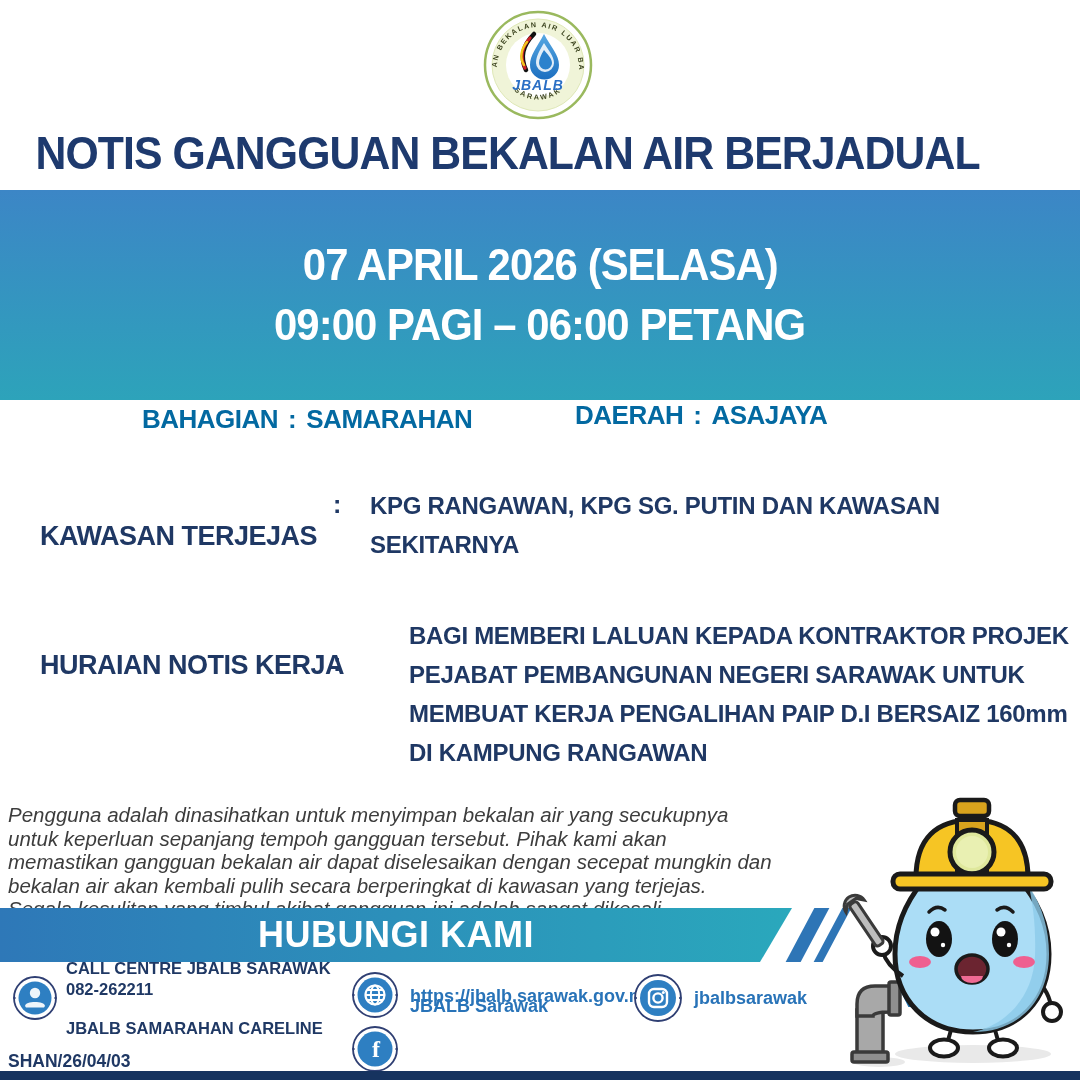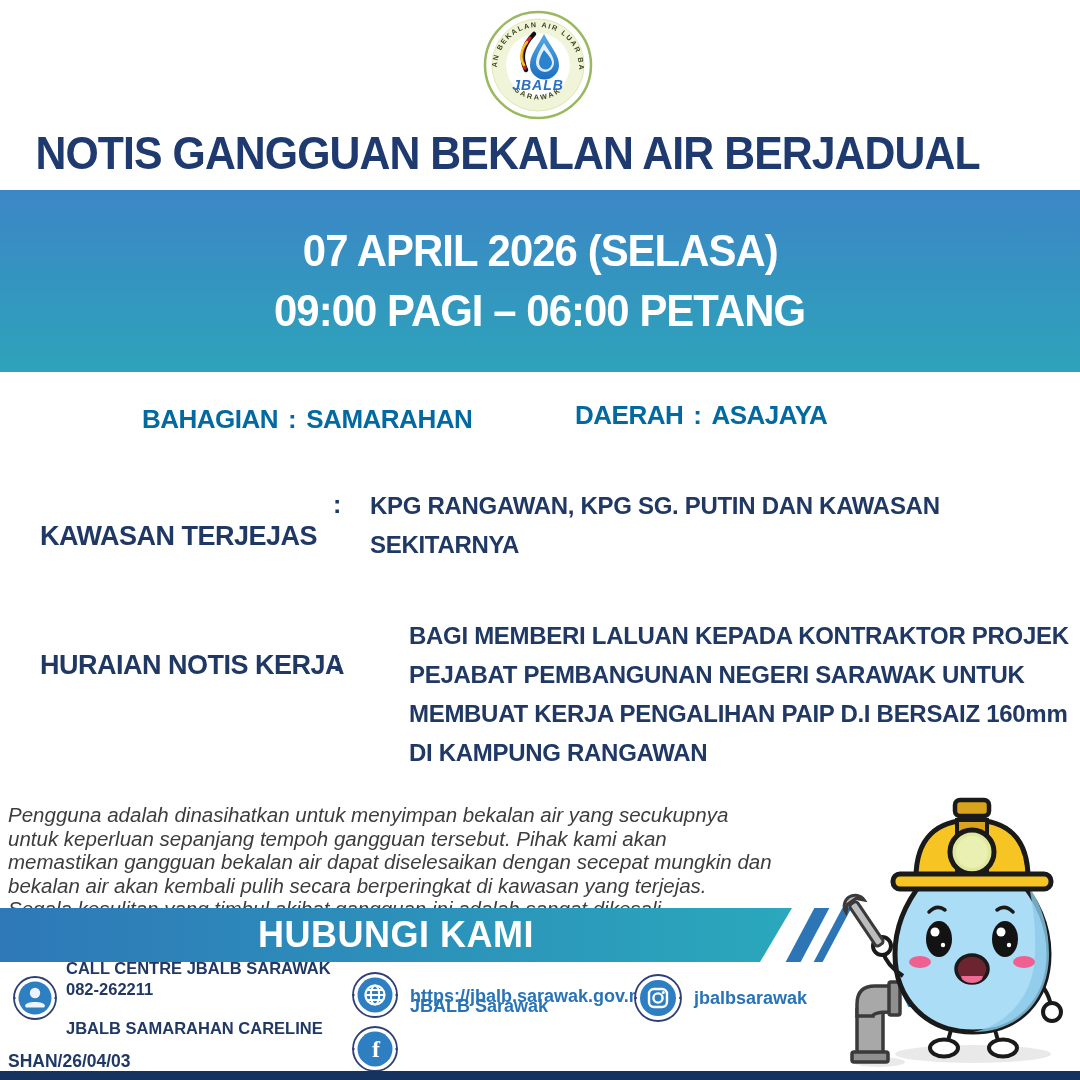--- a/index.html
+++ b/index.html
@@ -12,21 +12,21 @@
   .logo { position:absolute; left:482px; top:10px; width:112px; height:110px; }
   
   .title {
     position:absolute; top:126px; left:0; width:940px; text-align:center;
     color:#1e3a6e; font-weight:bold; font-size:46px; letter-spacing:-1px;
     white-space:nowrap;
   }
   .title > span { display:inline-block; transform:scaleX(0.93); transform-origin:center; }
   
   .banner {
-    position:absolute; top:190px; left:0; width:1080px; height:182px;
+    position:absolute; top:190px; left:0; width:1080px; height:210px;
     background:linear-gradient(180deg,#3c86c6 0%, #2da3ba 100%);
     display:flex; flex-direction:column; align-items:center; justify-content:center;
     color:#ffffff; font-weight:bold; font-size:45px; line-height:60px; letter-spacing:-1px;
   }
   .banner .bline { display:inline-block; transform:scaleX(0.93); white-space:nowrap; }
   
   .region { position:absolute; color:#0369a1; font-weight:bold; font-size:26px; white-space:nowrap; letter-spacing:-0.5px; }
   #bahagian { left:142px; top:404px; }
   #daerah   { left:575px; top:400px; }
   .region .sep { padding:0 10px; }

